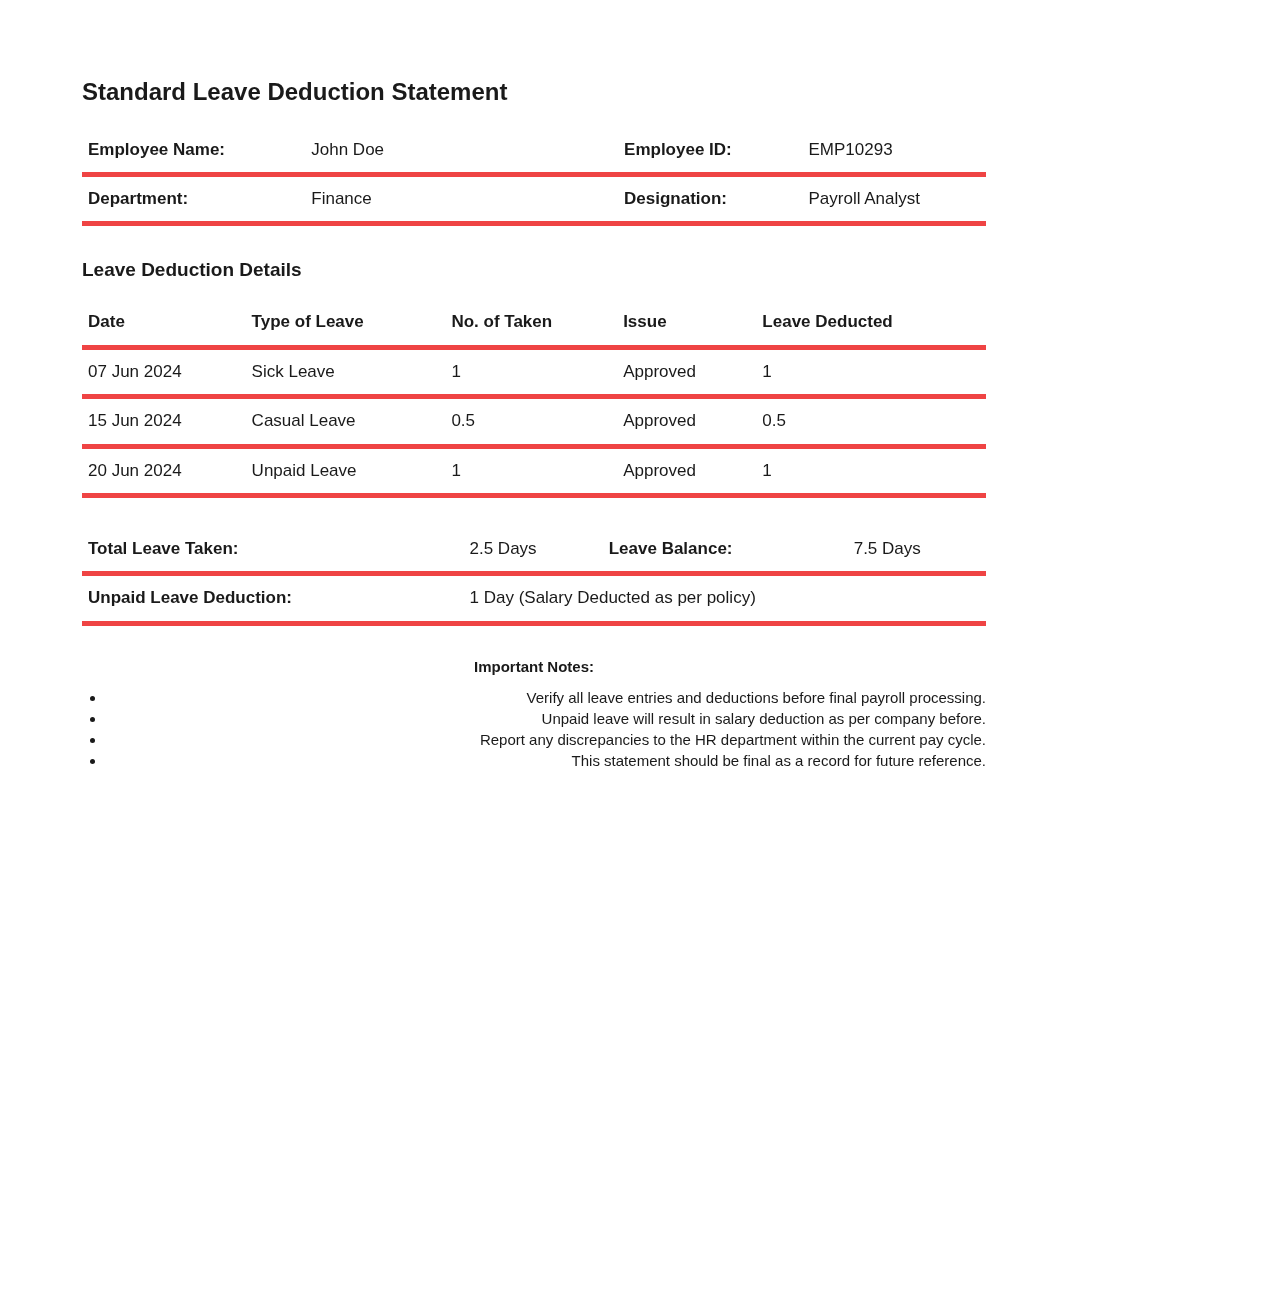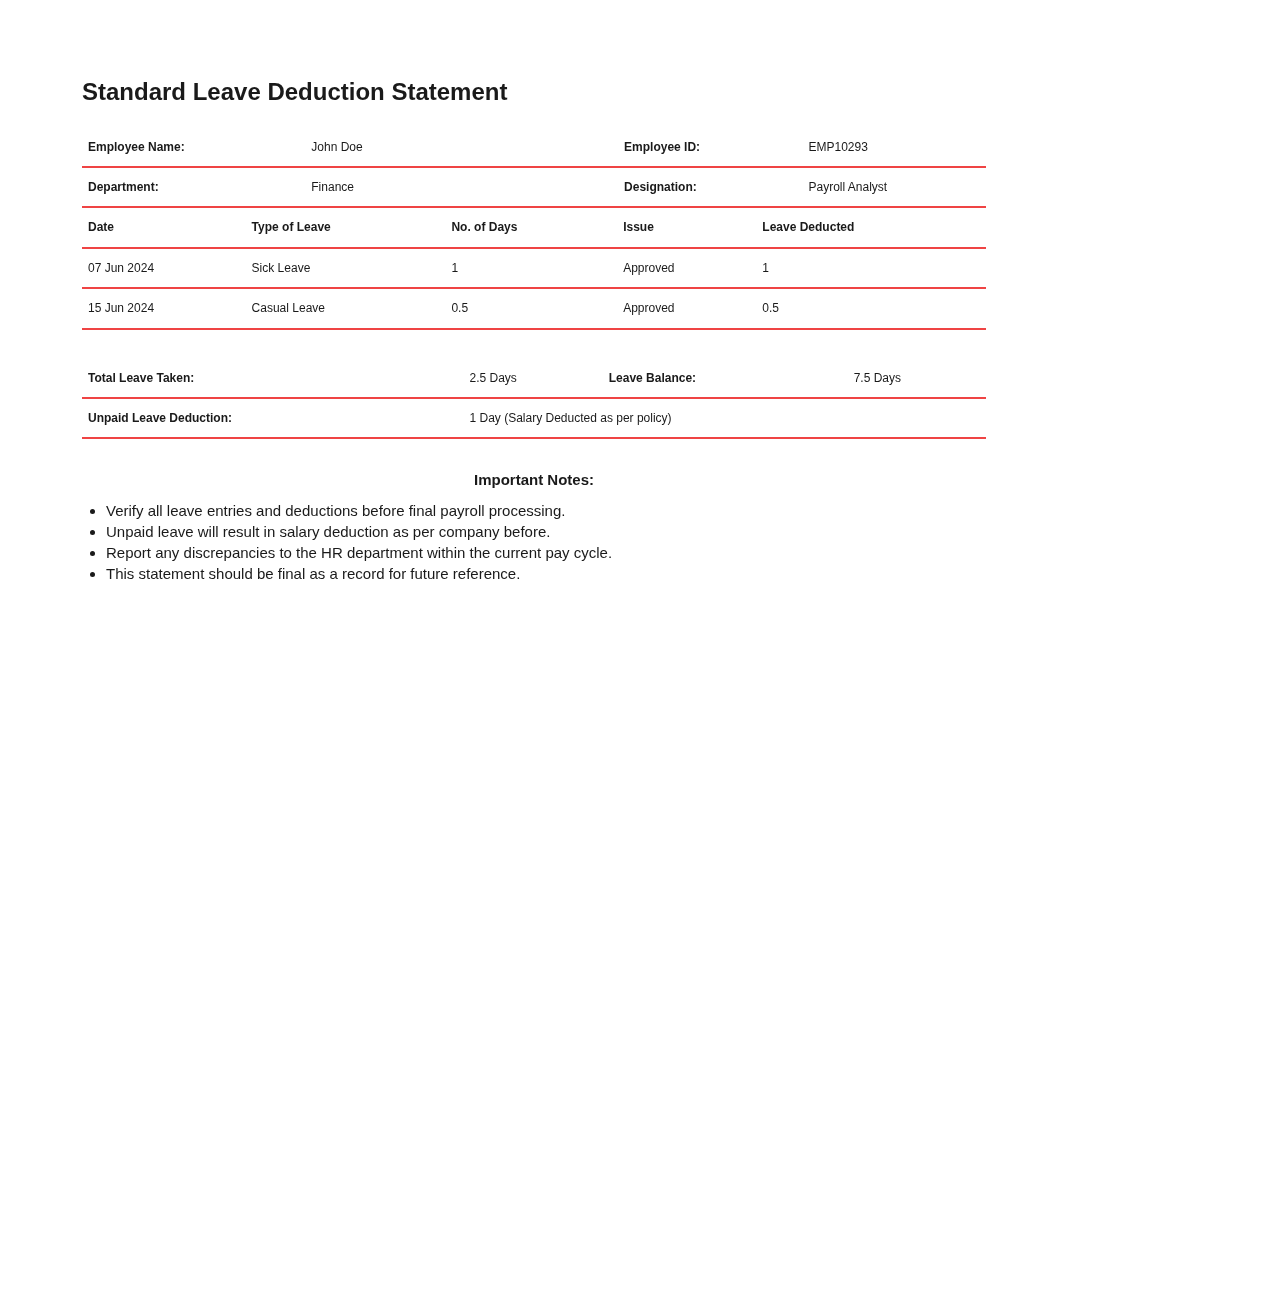--- a/index.html
+++ b/index.html
@@ -31,24 +31,24 @@
     line-height: 1.15;
     color: #1a1a1a;
   }
   table {
     width: 100%;
     border-collapse: collapse;
     table-layout: fixed;
   }
   td, th {
     padding: 12px 6px;
-    border-bottom: 2px solid #ef4444;
+    border-bottom: 5px solid #ef4444;
     text-align: left;
     vertical-align: middle;
-    font-size: 12px;
+    font-size: 17px;
     line-height: 1.2;
     font-weight: 400;
     overflow: hidden;
     white-space: nowrap;
   }
   .lbl { font-weight: 700; }
   th { font-weight: 700; }
   h2.section-heading {
     margin: 33px 0 19px 0;
     font-size: 19px;
@@ -58,20 +58,21 @@
   .summary-table { margin-top: 29px; }
   .notes-heading {
     margin: 32px 0 0 0;
     font-size: 15px;
     font-weight: 700;
     text-align: center;
   }
   ul.notes-list {
     margin: 12px 0 0 0;
     padding: 0 0 0 24px;
+    text-align: right;
   }
   ul.notes-list li {
     line-height: 21px;
     margin: 0;
     padding: 0;
   }
   
   .info-c1 { width: 24.7%; }
   .info-c2 { width: 34.6%; }
   .info-c3 { width: 20.4%; }
@@ -111,52 +112,60 @@
       </tr>
       <tr>
         <td class="lbl">Department:</td>
         <td>Finance</td>
         <td class="lbl">Designation:</td>
         <td>Payroll Analyst</td>
       </tr>
     </tbody>
   </table>
 
+  <h2 class="section-heading">Leave Deduction Details</h2>
 
   <table class="details-table">
     <colgroup>
       <col class="det-c1">
         <col class="det-c2">
         <col class="det-c3">
         <col class="det-c4">
         <col class="det-c5">
     </colgroup>
     <thead>
       <tr>
         <th>Date</th>
         <th>Type of Leave</th>
-        <th>No. of Days</th>
+        <th>No. of Taken</th>
         <th>Issue</th>
         <th>Leave Deducted</th>
       </tr>
     </thead>
     <tbody>
       <tr>
         <td>07 Jun 2024</td>
         <td>Sick Leave</td>
         <td>1</td>
         <td>Approved</td>
         <td>1</td>
       </tr>
       <tr>
         <td>15 Jun 2024</td>
         <td>Casual Leave</td>
         <td>0.5</td>
         <td>Approved</td>
         <td>0.5</td>
+      </tr>
+      <tr>
+        <td>20 Jun 2024</td>
+        <td>Unpaid Leave</td>
+        <td>1</td>
+        <td>Approved</td>
+        <td>1</td>
       </tr>
     </tbody>
   </table>
 
   <table class="summary-table">
     <colgroup>
       <col class="sum-c1">
         <col class="sum-c2">
         <col class="sum-c3">
         <col class="sum-c4">

